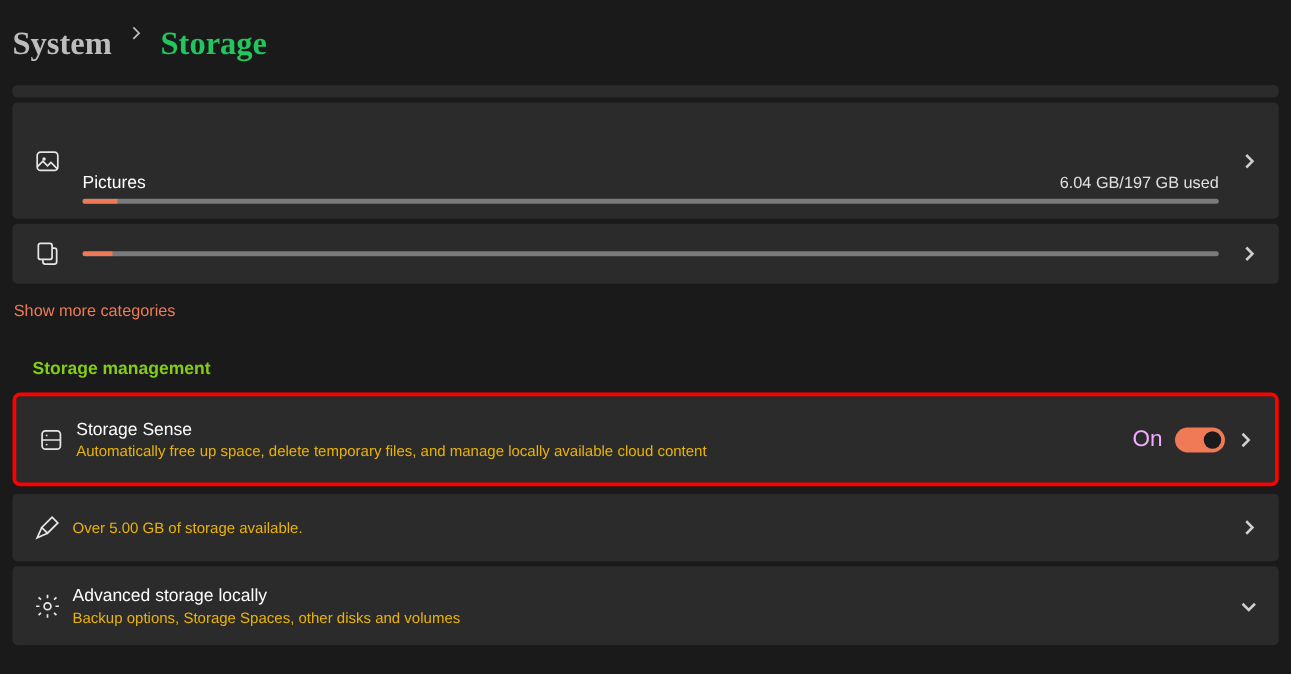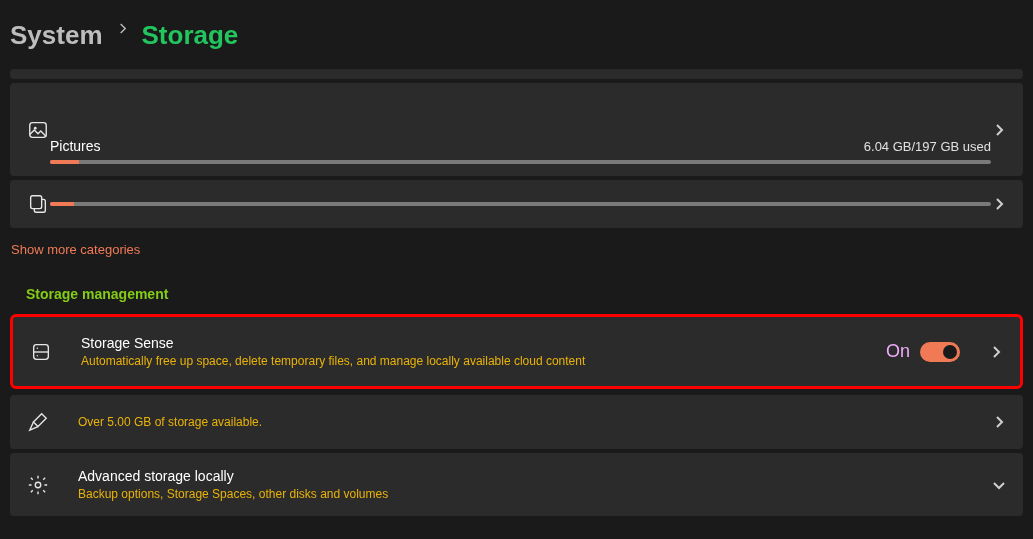--- a/index.html
+++ b/index.html
@@ -14,20 +14,21 @@
     width: 1033px;
     height: 539px;
     overflow: hidden;
     padding: 10px;
   }
   .breadcrumb {
     display: flex;
     align-items: flex-start;
     gap: 14px;
     padding: 10px 0 18px 0;
+    font-family: Liberation Serif, serif;
   }
   .breadcrumb .parent {
     font-size: 26px;
     font-weight: 600;
     color: #bdbdbd;
   }
   .breadcrumb .sep {
     color: #bdbdbd;
     font-size: 15px;
   }
@@ -44,20 +45,21 @@
   .placeholder-bar {
     height: 10px;
     background: #2b2b2b;
     border-radius: 4px;
     margin-bottom: 4px;
   }
   .storage-row {
     display: flex;
     align-items: center;
     padding: 12px 16px;
+    gap: 16px;
     cursor: pointer;
     justify-content: center;
   }
   .icon-slot {
     width: 24px;
     height: 24px;
     display: flex;
     align-items: center;
     justify-content: center;
     color: #e6e6e6;
@@ -127,21 +129,21 @@
     font-weight: 700;
     color: #84cc16;
     margin: 28px 0 12px 16px;
   }
   .setting-row {
     background: #2b2b2b;
     border-radius: 4px;
     display: flex;
     align-items: center;
     padding: 15px 16px;
-    gap: 28px;
+    gap: 8px;
     margin-bottom: 4px;
     cursor: pointer;
   }
   .setting-row.highlight {
     border: 3px solid #ff0000;
     border-radius: 6px;
     margin-bottom: 6px;
     padding: 18px 16px;
   }
   .setting-text {

